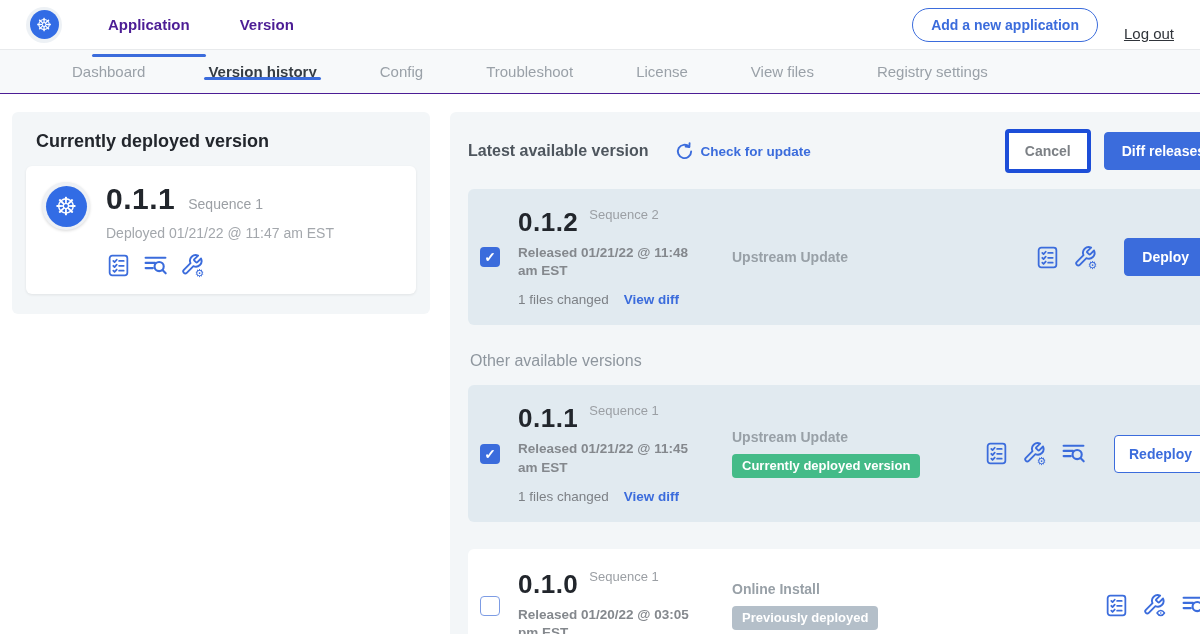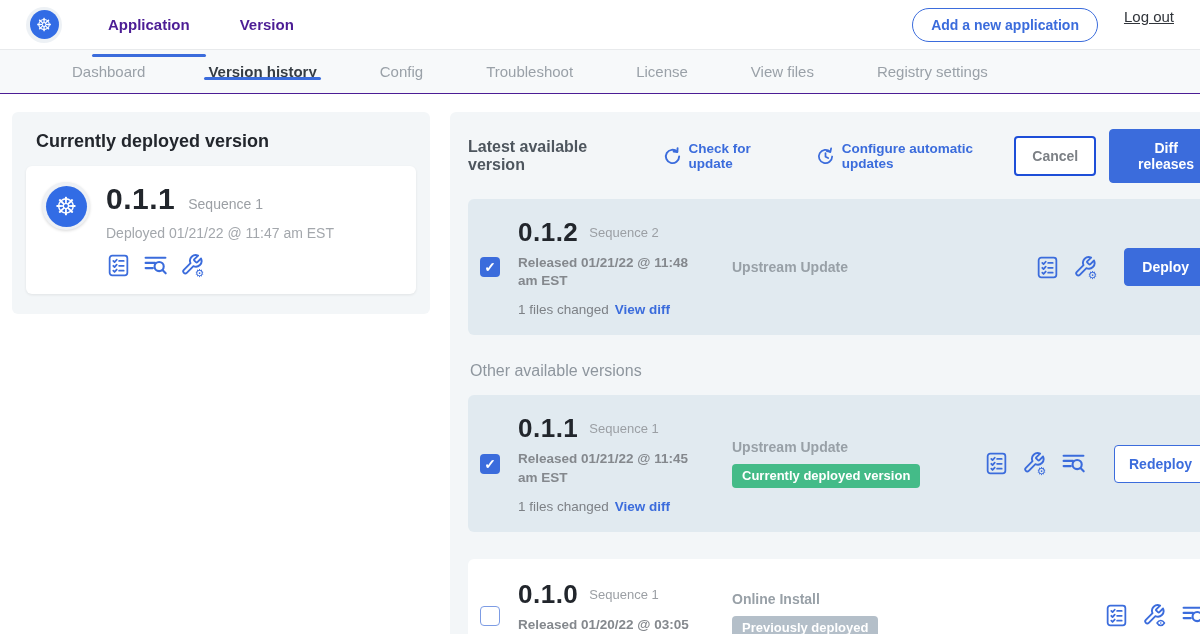--- a/index.html
+++ b/index.html
@@ -10,21 +10,21 @@
   .topnav { height: 50px; display: flex; align-items: center; padding: 0 26px;
     border-bottom: 1px solid #e8eaec; background: #fff; }
   .logo-outer { width: 36px; height: 36px; border-radius: 50%; background: #edf1f5;
     display: flex; align-items: center; justify-content: center; margin-right: 36px; flex: none; }
   .logo-inner { width: 29px; height: 29px; border-radius: 50%; background: #326ce5;
     color: #fff; display: flex; align-items: center; justify-content: center; font-size: 18px; line-height: 1; }
   .top-tab { position: relative; height: 64px; display: flex; align-items: center;
     padding: 0 10px; margin-right: 30px; font-size: 15px; font-weight: bold; color: #4c1d95; cursor: pointer; }
   .top-tab.active::after { content: ""; position: absolute; left: -6px; right: -6px; bottom: 0;
     height: 3px; background: #3b6cdc; border-radius: 2px; }
-  .topnav-right { margin-left: auto; display: flex; align-items: flex-start; }
+  .topnav-right { margin-left: auto; display: flex; align-items: flex-end; }
   .add-btn { background: #fff; border: 1px solid #3b6cdc; color: #3b6cdc; font-weight: bold;
     font-size: 14px; border-radius: 17px; padding: 8px 18px; margin-right: 26px; cursor: pointer;
     font-family: "Liberation Sans", sans-serif; }
   .logout { font-size: 15px; color: #30343a; cursor: pointer; text-decoration: underline; }
 
   
   .subnav { height: 44px; background: #f7f9fa; border-bottom: 1px solid #4c1d95;
     display: flex; align-items: center; padding-left: 72px; }
   .sub-tab { position: relative; display: flex; align-items: center; margin-right: 63px;
     font-size: 15px; color: #9aa1a8; cursor: pointer; white-space: nowrap; }
@@ -49,21 +49,21 @@
   .dc-sequence { font-size: 14px; color: #9b9fa4; }
   .dc-deployed { font-size: 14px; color: #a3a7ac; margin-top: 9px; }
   .icon-row { display: flex; align-items: center; gap: 11px; margin-top: 12px; }
 
   .right-panel { flex: 1; background: #f3f6f8; border-radius: 6px; padding: 17px 18px 16px; }
   .latest-header { display: flex; align-items: center; margin-bottom: 16px; }
   .latest-title { font-size: 16px; font-weight: bold; color: #4e565e; }
   .hdr-link { display: flex; align-items: center; gap: 6px; margin-left: 25px;
     color: #3b6cdc; font-size: 13.5px; font-weight: bold; cursor: pointer; }
   .hdr-spacer { flex: 1; }
-  .cancel-btn { background: #fff; border: 2px solid #1d4ed8; color: #7c8085; font-weight: bold;
+  .cancel-btn { background: #fff; border: 4px solid #1d4ed8; color: #7c8085; font-weight: bold;
     font-size: 14px; border-radius: 4px; padding: 10px 16px; cursor: pointer;
     font-family: "Liberation Sans", sans-serif; }
   .blue-btn { background: #3b6cdc; border: 1px solid #3b6cdc; color: #fff; font-weight: bold;
     font-size: 14px; border-radius: 4px; padding: 10px 17px; margin-left: 13px; cursor: pointer;
     font-family: "Liberation Sans", sans-serif; }
   .outline-btn { background: #fff; border: 1px solid #3b6cdc; color: #3b6cdc; font-weight: bold;
     font-size: 14px; border-radius: 4px; padding: 10px 14px; margin-left: 14px; cursor: pointer;
     font-family: "Liberation Sans", sans-serif; }
 
   .version-card { display: flex; align-items: center; border-radius: 6px; padding: 18px 16px 18px 12px; }
@@ -71,25 +71,25 @@
   .version-card.white { background: #fff; padding-top: 20px; padding-bottom: 24px; }
 
   .checkbox { width: 20px; height: 20px; border-radius: 4px; flex: none; margin-right: 18px;
     cursor: pointer; position: relative; }
   .checkbox.checked { background: #3b6cdc; }
   .checkbox.checked::after { content: "✓"; position: absolute; left: 0; top: 0; width: 100%; height: 100%;
     color: #fff; font-size: 14px; font-weight: bold; display: flex; align-items: center; justify-content: center; }
   .checkbox.unchecked { background: #fff; border: 1px solid #7d9ce4; }
 
   .vcol { width: 198px; flex: none; }
-  .v-row { display: flex; align-items: center; gap: 11px; }
+  .v-row { display: flex; align-items: flex-start; gap: 11px; }
   .v-num { font-size: 26px; font-weight: bold; color: #22262c; letter-spacing: .5px; }
   .v-seq { font-size: 13px; color: #9b9fa4; }
   .v-released { font-size: 13.5px; font-weight: bold; color: #84888d; margin-top: 6px; width: 192px; line-height: 1.35; }
-  .v-files-row { display: flex; gap: 6px; margin-top: 12px; font-size: 13.5px; }
+  .v-files-row { display: flex; gap: 15px; margin-top: 12px; font-size: 13.5px; }
   .v-files { color: #7d8186; }
   .v-viewdiff { color: #3b6cdc; font-weight: bold; cursor: pointer; }
 
   .scol { width: 252px; flex: none; margin-left: 16px; }
   .s-label { font-size: 14px; font-weight: bold; color: #98a0a7; }
   .s-badge { display: inline-block; margin-top: 9px; padding: 4px 10px 5px; border-radius: 4px;
     color: #fff; font-size: 13px; font-weight: bold; }
   .s-badge.green { background: #44bb88; }
   .s-badge.gray { background: #b4bfc9; }
 
@@ -179,30 +179,20 @@
       <span class="latest-title">Latest available version</span>
       <span class="hdr-link">
         <span class="ic">
             <svg id="tpl-refresh" width="21" height="21" viewBox="0 0 24 24" fill="none" stroke="#3b6cdc" stroke-width="2.2" stroke-linecap="round" stroke-linejoin="round">
     <path d="M19.6 12a7.6 7.6 0 1 1-2.2-5.4"></path>
     <polyline points="17.8 2.6 17.5 6.8 13.3 6.4"></polyline>
   </svg>
           </span>
         <span>Check for update</span>
       </span>
-      <span class="hdr-link">
-        <span class="ic">
-            <svg id="tpl-autoupdate" width="21" height="21" viewBox="0 0 24 24" fill="none" stroke="#3b6cdc" stroke-width="2" stroke-linecap="round" stroke-linejoin="round">
-    <path d="M19.6 12a7.6 7.6 0 1 1-2.2-5.4"></path>
-    <polyline points="18.4 2.8 17.5 6.8 13.6 5.9"></polyline>
-    <polyline points="12 8 12 12.2 15 13.8"></polyline>
-  </svg>
-          </span>
-        <span>Configure automatic updates</span>
-      </span>
       <span class="hdr-spacer"></span>
       <button class="cancel-btn">Cancel</button>
       <button class="blue-btn">Diff releases</button>
     </div>
 
     <div class="version-card highlight gap-after">
       <div class="checkbox checked"></div>
       <div class="vcol">
         <div class="v-row">
           <span class="v-num">0.1.2</span>

